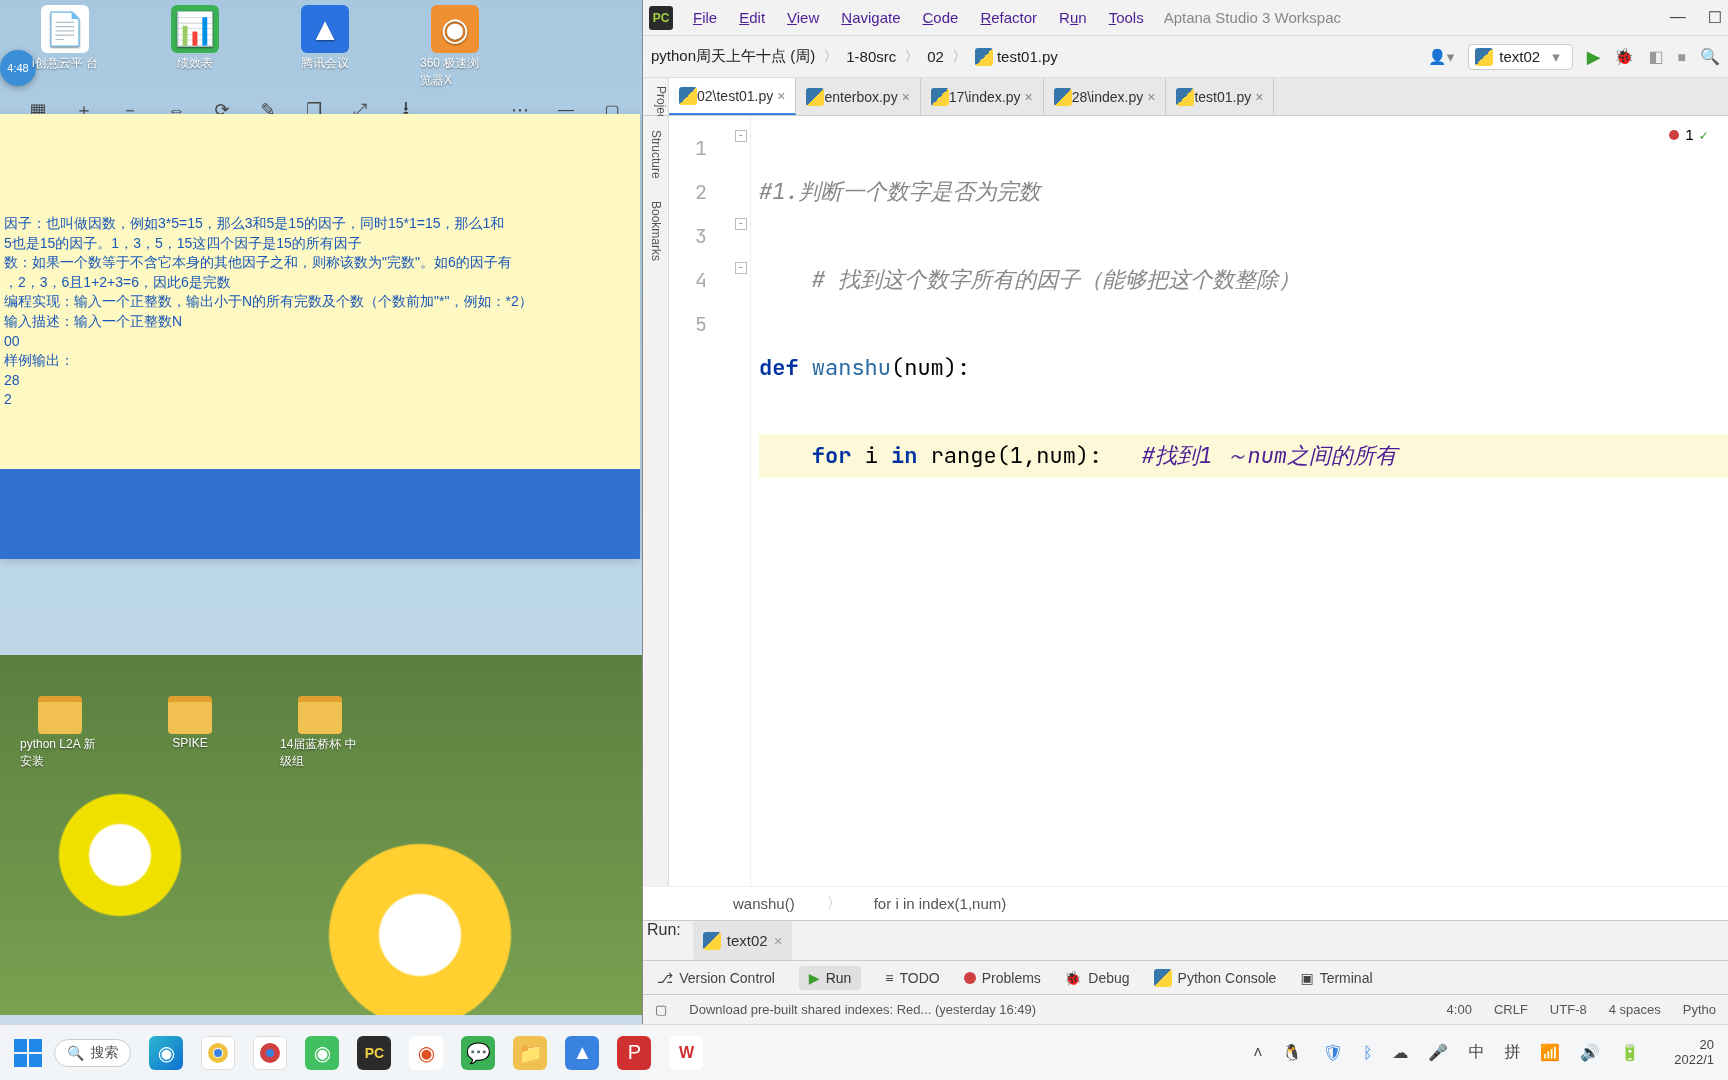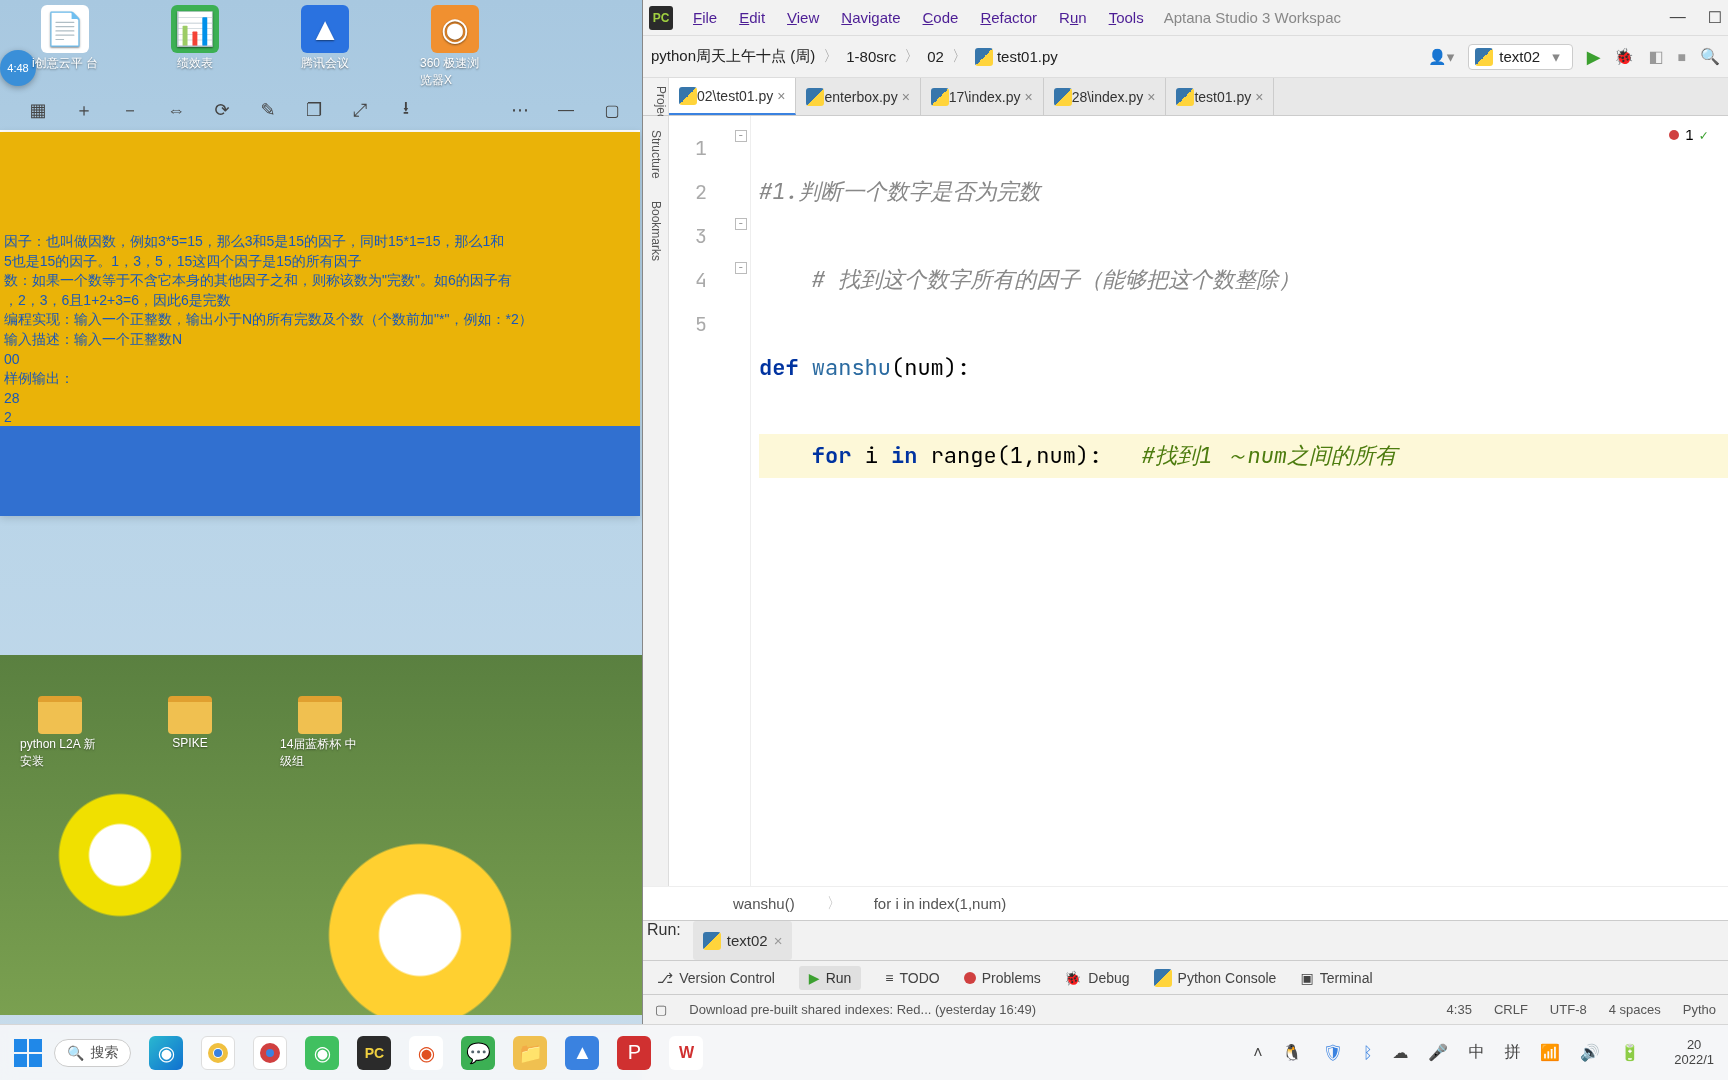--- a/index.html
+++ b/index.html
@@ -16,21 +16,21 @@
 .desktop-icons2{position:absolute;bottom:310px;left:20px;display:flex;gap:50px}
 .desk-icon2{width:80px;display:flex;flex-direction:column;align-items:center;gap:2px;font-size:12px;color:#fff;text-shadow:0 1px 2px rgba(0,0,0,.5)}
 .desk-icon2 .icn{width:44px;height:38px;background:#f0c050;border-radius:4px;border-top:6px solid #e0a030}
 .flower-strip{position:absolute;bottom:65px;left:0;width:642px;height:360px;background:radial-gradient(circle at 120px 200px,#fff 30px,#f0e000 32px,#f0e000 60px,transparent 62px),radial-gradient(circle at 420px 280px,#fff 40px,#ffd030 42px,#ffd030 90px,transparent 92px),linear-gradient(#5a8040,#7aa050)}
 
 .left-toolbar{position:absolute;left:10px;top:90px;width:630px;height:40px;display:flex;align-items:center;gap:22px;padding:0 16px}
 .left-toolbar .tb{width:24px;height:24px;display:flex;align-items:center;justify-content:center;color:#444;font-size:18px;cursor:pointer}
 .left-toolbar .spacer{flex:1}
 .left-toolbar .tb.small{font-size:16px}
 
-.left-white{position:absolute;left:0;top:132px;width:640px;height:384px;background:#eab308;box-shadow:0 2px 8px rgba(0,0,0,.15)}
+.left-white{position:absolute;left:0;top:114px;width:640px;height:445px;background:#fef9c3;box-shadow:0 2px 8px rgba(0,0,0,.15)}
 .left-content{padding:100px 0 0 0;font-size:14px;line-height:1.4;color:#1a58b8}
 .left-content .line{padding:0 4px;white-space:nowrap}
 .left-blue-bar{position:absolute;bottom:0;left:0;width:640px;height:90px;background:#3170d0}
 
 .taskbar{position:absolute;bottom:0;left:0;width:100%;height:56px;background:rgba(245,246,248,.92);backdrop-filter:blur(8px);display:flex;align-items:center;padding:0 14px;border-top:1px solid #d6d6d6}
 .tb-start{width:28px;height:28px;display:grid;grid-template:1fr 1fr/1fr 1fr;gap:2px;margin-right:12px}
 .tb-start span{background:#2088e8}
 .tb-search{display:flex;align-items:center;gap:6px;background:#fff;border:1px solid #ccc;border-radius:20px;padding:4px 12px;margin-right:18px;font-size:14px;color:#555}
 .tb-apps{display:flex;gap:18px}
 .tb-app{width:34px;height:34px;border-radius:6px;display:flex;align-items:center;justify-content:center;font-size:20px;color:#fff}
@@ -39,21 +39,21 @@
 .tb-app.chrome svg{width:24px;height:24px}
 .tb-app.p360{background:#40c060}
 .tb-app.py{background:#2b2b2b;color:#f0d040;font-weight:bold;font-size:14px}
 .tb-app.fire{background:#fff;color:#e05020}
 .tb-app.wechat{background:#3cb054}
 .tb-app.files{background:#f0c050}
 .tb-app.blue{background:#3a82e0}
 .tb-app.red{background:#d03030}
 .tb-app.wps{background:#fff;color:#d03030;font-weight:bold;font-size:16px}
 .tb-tray{margin-left:auto;display:flex;gap:20px;align-items:center;color:#444;font-size:16px}
-.tb-time{font-size:13px;text-align:center;line-height:1.1;margin-left:14px}
+.tb-time{font-size:13px;text-align:right;line-height:1.1;margin-left:14px}
 
 .ide{position:absolute;left:642px;top:0;right:0;bottom:56px;background:#f2f2f2;display:flex;flex-direction:column;border-left:1px solid #888}
 .menubar{height:36px;display:flex;align-items:center;gap:2px;padding:0 6px;background:#f2f2f2;border-bottom:1px solid #ddd}
 .menubar .logo{width:24px;height:24px;background:#2b2b2b;color:#a0d040;display:flex;align-items:center;justify-content:center;font-weight:bold;font-size:12px;border-radius:3px;margin-right:8px}
 .menubar .mi{padding:4px 10px;font-size:15px;color:#4c1d95;cursor:pointer}
 .menubar .mi u{text-decoration:underline}
 .menubar .title{margin-left:8px;color:#888;font-size:15px}
 .menubar .winbtns{margin-left:auto;display:flex;gap:22px;color:#444;font-size:16px}
 .navbar{height:42px;display:flex;align-items:center;padding:0 8px;gap:10px;background:#f2f2f2;border-bottom:1px solid #ddd;font-size:15px;color:#222}
 .crumb{display:flex;align-items:center;gap:4px}
@@ -76,21 +76,21 @@
 .vtabs .vt{writing-mode:vertical-rl;padding:6px 2px;cursor:pointer}
 .editor{flex:1;background:#fff;position:relative;font-family:"JetBrains Mono",Consolas,monospace}
 .gutter{position:absolute;left:0;top:0;bottom:0;width:64px;text-align:right;padding:10px 26px 0 0;color:#aaa;font-size:20px;line-height:44px}
 .foldcol{position:absolute;left:64px;top:0;bottom:0;width:18px;border-right:1px solid #eee}
 .fold-mark{position:absolute;left:2px;width:12px;height:12px;border:1px solid #bbb;font-size:10px;line-height:10px;text-align:center;color:#888;background:#fff}
 .code{position:absolute;left:90px;right:0;top:10px;font-size:22px;line-height:44px;white-space:pre}
 .code .c1{color:#888;font-style:italic}
 .code .kw{color:#0033a0;font-weight:bold}
 .code .fn{color:#2a6aa0}
 .code-line.hl{background:#fdf8d8}
-.code .cmt2{color:#4d7c0f;font-style:italic}
+.code .cmt2{color:#4c1d95;font-style:italic}
 .error-ind{position:absolute;top:10px;right:20px;display:flex;align-items:center;gap:6px;font-size:14px}
 .error-ind .dot{width:10px;height:10px;background:#d04040;border-radius:50%}
 .error-ind .chk{color:#3ca030}
 .breadcrumb-code{height:34px;display:flex;align-items:center;gap:32px;padding:0 24px 0 90px;font-size:15px;color:#555;background:#fff;border-top:1px solid #eee}
 .breadcrumb-code .sep{color:#bbb}
 .run-panel{height:40px;display:flex;gap:12px;padding:0 4px;background:#f2f2f2;border-top:1px solid #ccc;font-size:16px;color:#333}
 .run-panel .lbl{font-weight:normal}
 .run-panel .tabchip{display:flex;align-items:center;gap:6px;background:#e4e4e4;padding:3px 10px;border-radius:3px;font-size:15px}
 .bottom-tools{height:34px;display:flex;align-items:center;gap:24px;padding:0 14px;background:#f2f2f2;border-top:1px solid #ccc;font-size:14px;color:#444}
 .bottom-tools .bt{display:flex;align-items:center;gap:6px;cursor:pointer}
@@ -327,21 +327,21 @@
       </div>
     <div class="bt">
         <span>▣</span>
         <span>Terminal</span>
       </div>
   </div>
 
   <div class="statusbar">
     <span>▢</span>
     <span class="msg">Download pre-built shared indexes: Red... (yesterday 16:49)</span>
-    <span class="pill">4:35</span>
+    <span class="pill">4:00</span>
     <span class="pill">CRLF</span>
     <span class="pill">UTF-8</span>
     <span class="pill">4 spaces</span>
     <span class="pill">Pytho</span>
   </div>
 </div>
 
 <div class="taskbar">
   <div class="tb-start">
       <span></span>

